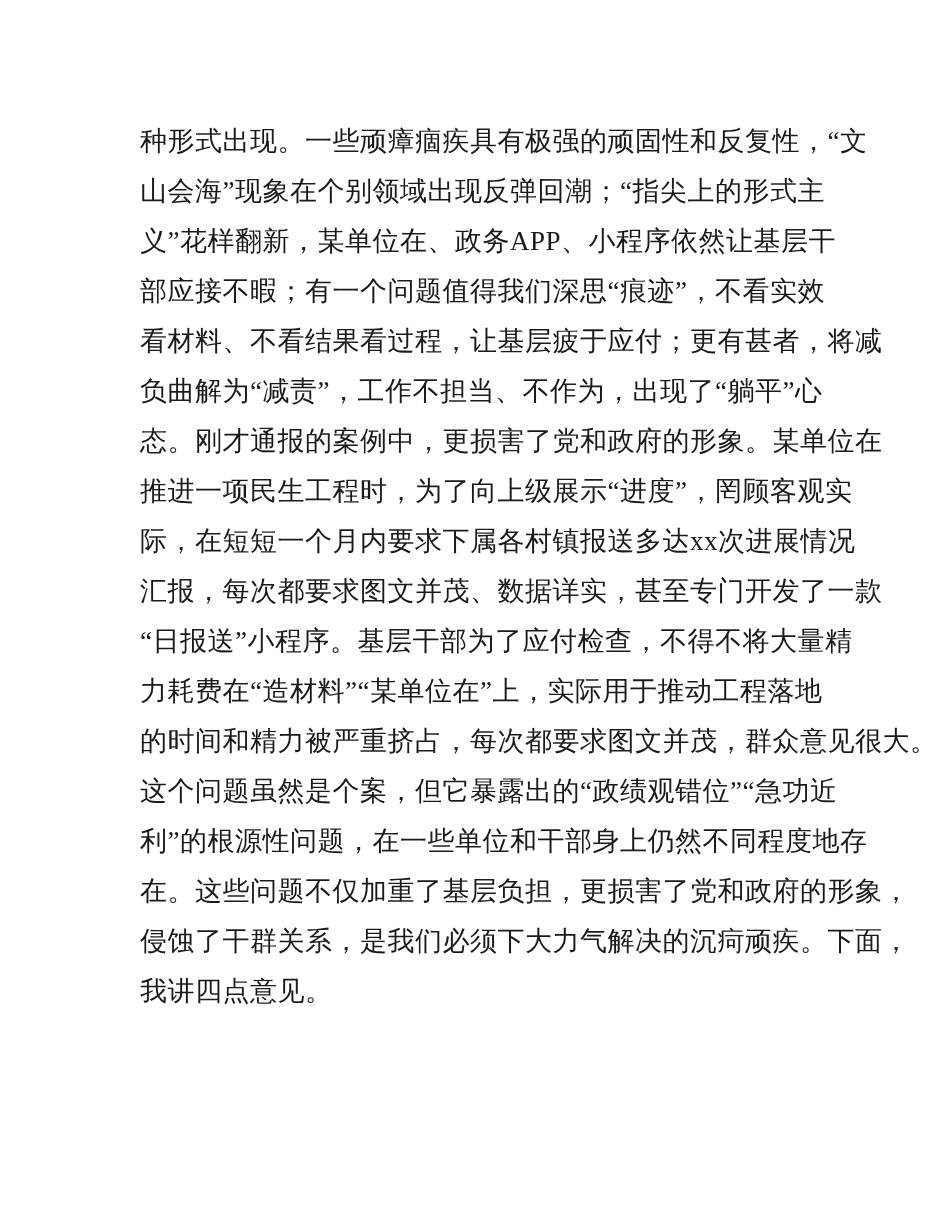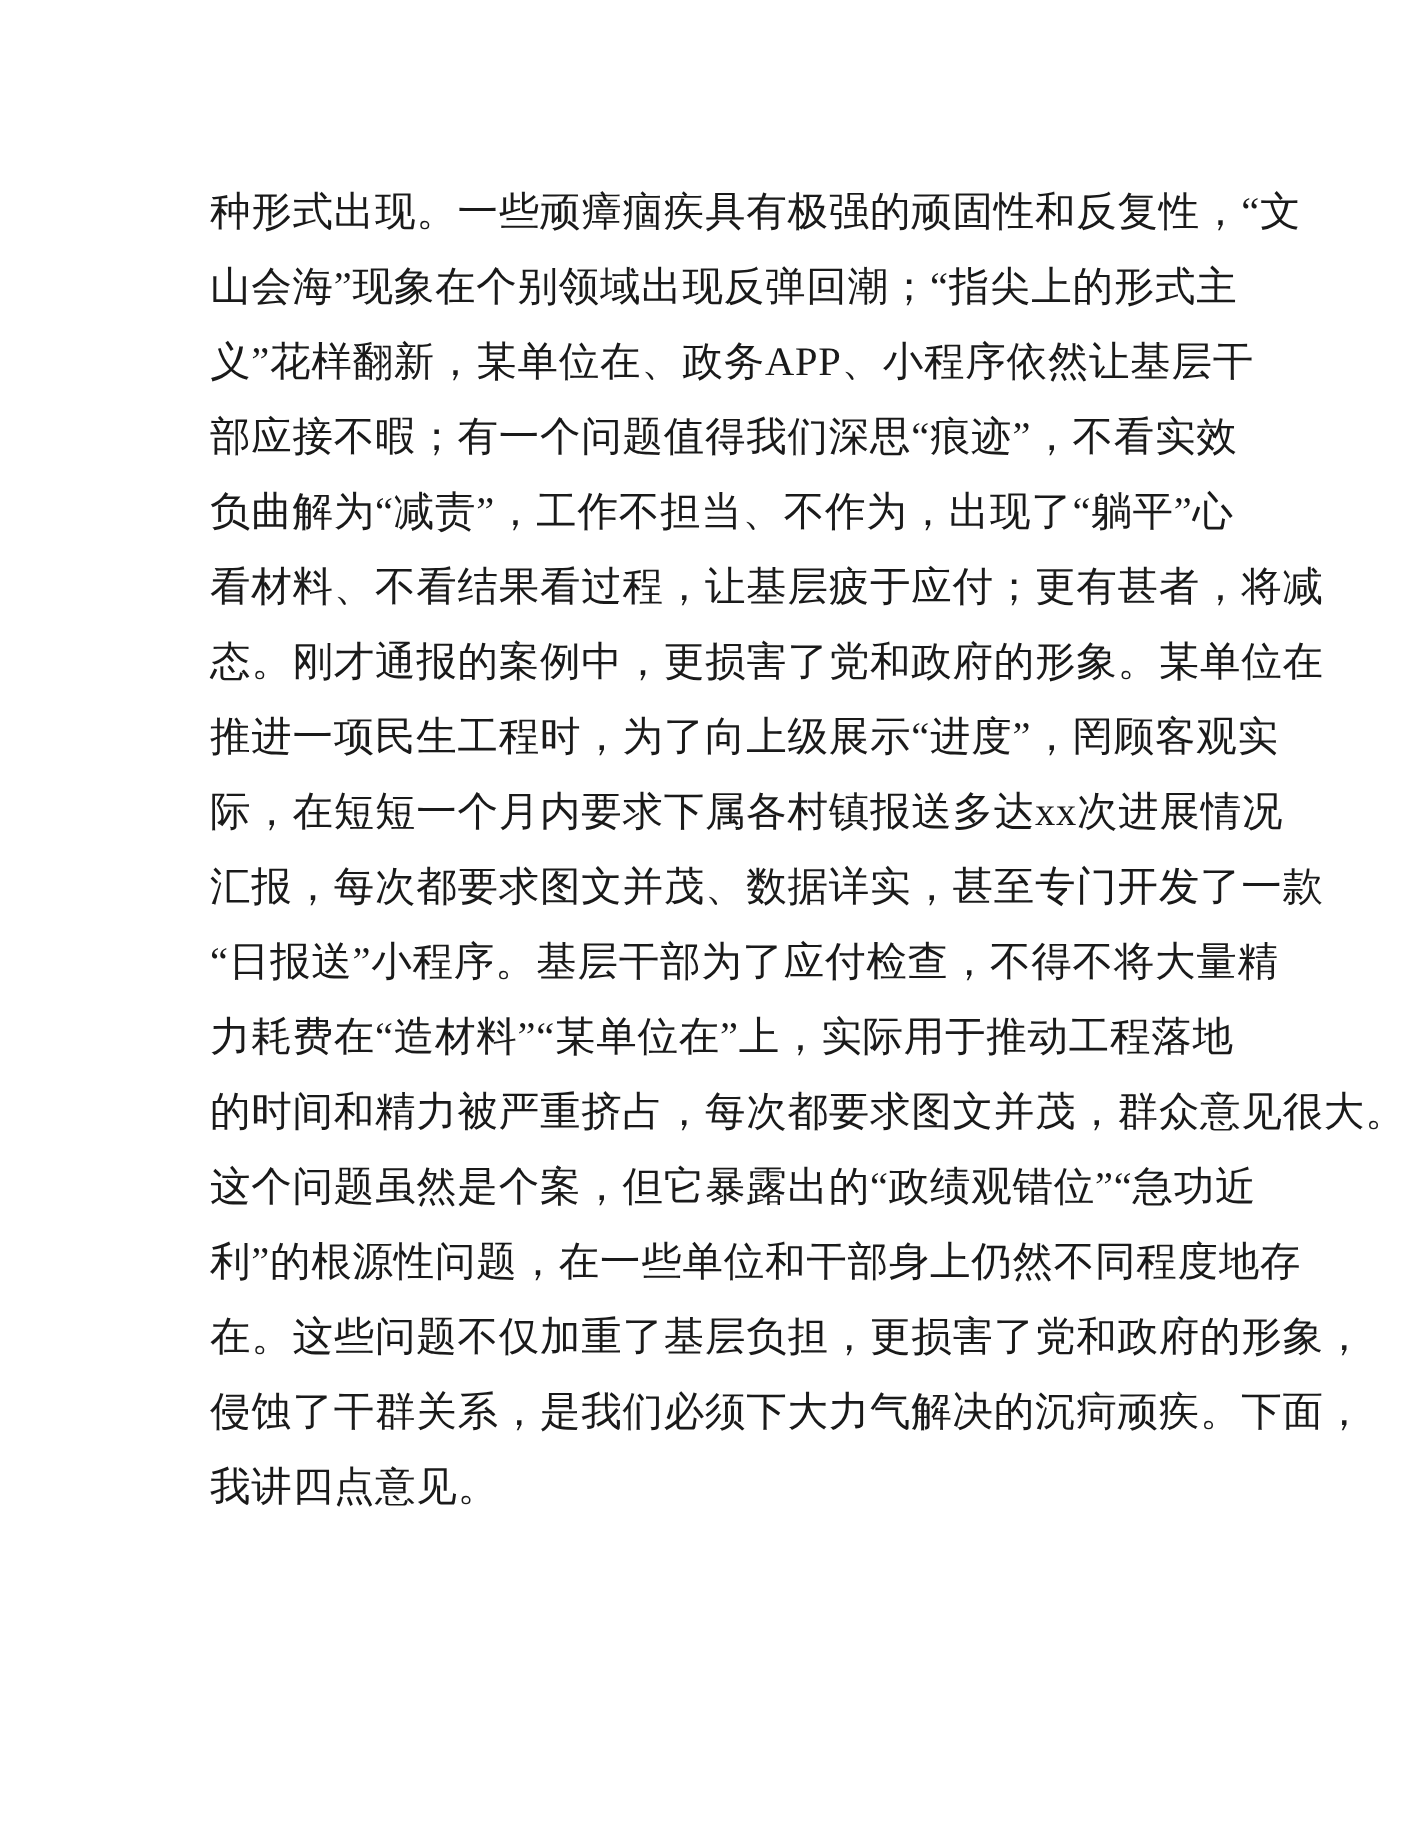--- a/index.html
+++ b/index.html
@@ -35,22 +35,22 @@
 </style>
 </head>
 <body>
 
 <div class="page">
   <div class="content">
     <p class="line">种形式出现。一些顽瘴痼疾具有极强的顽固性和反复性，“文</p>
     <p class="line">山会海”现象在个别领域出现反弹回潮；“指尖上的形式主</p>
     <p class="line">义”花样翻新，某单位在、政务APP、小程序依然让基层干</p>
     <p class="line">部应接不暇；有一个问题值得我们深思“痕迹”，不看实效</p>
+    <p class="line">看材料、不看结果看过程，让基层疲于应付；更有甚者，将减</p>
     <p class="line">负曲解为“减责”，工作不担当、不作为，出现了“躺平”心</p>
-    <p class="line">看材料、不看结果看过程，让基层疲于应付；更有甚者，将减</p>
     <p class="line">态。刚才通报的案例中，更损害了党和政府的形象。某单位在</p>
     <p class="line">推进一项民生工程时，为了向上级展示“进度”，罔顾客观实</p>
     <p class="line">际，在短短一个月内要求下属各村镇报送多达xx次进展情况</p>
     <p class="line">汇报，每次都要求图文并茂、数据详实，甚至专门开发了一款</p>
     <p class="line">“日报送”小程序。基层干部为了应付检查，不得不将大量精</p>
     <p class="line">力耗费在“造材料”“某单位在”上，实际用于推动工程落地</p>
     <p class="line">的时间和精力被严重挤占，每次都要求图文并茂，群众意见很大。</p>
     <p class="line">这个问题虽然是个案，但它暴露出的“政绩观错位”“急功近</p>
     <p class="line">利”的根源性问题，在一些单位和干部身上仍然不同程度地存</p>
     <p class="line">在。这些问题不仅加重了基层负担，更损害了党和政府的形象，</p>

